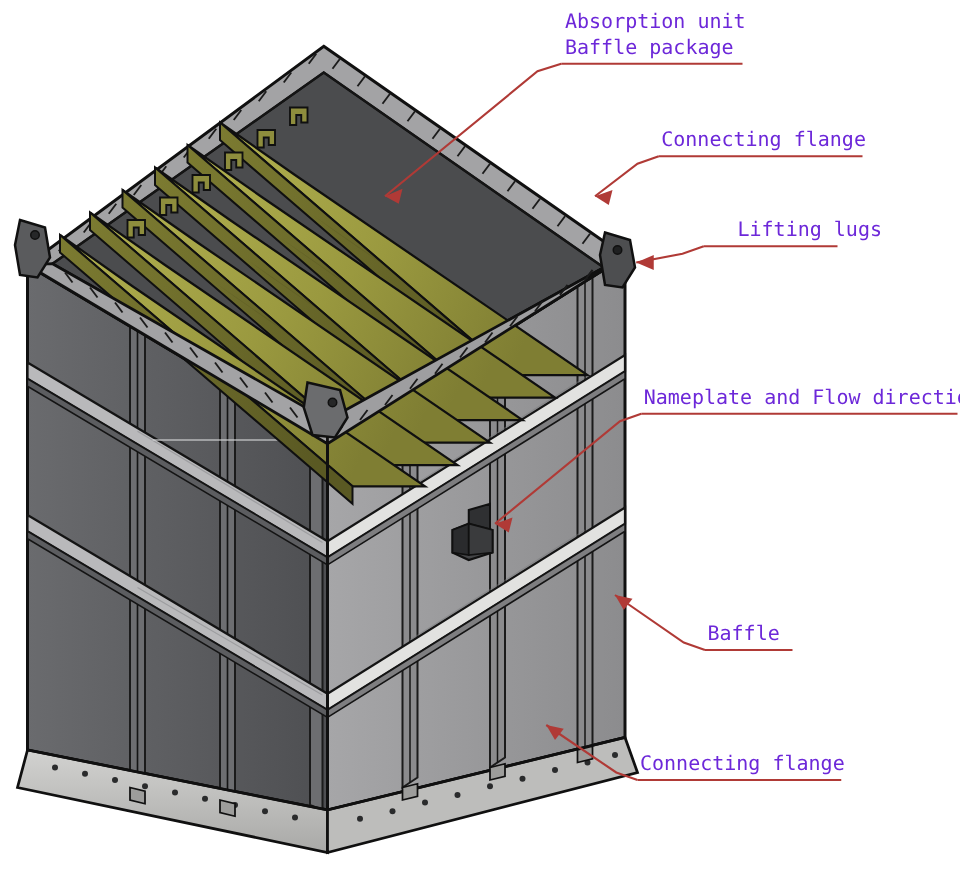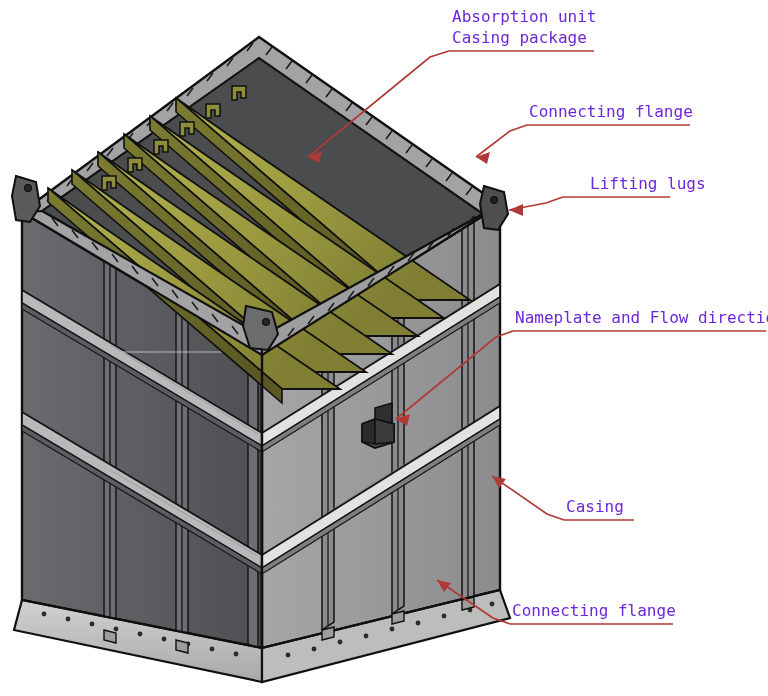--- a/index.html
+++ b/index.html
@@ -323,25 +323,25 @@
   <g stroke="#b03a36" stroke-width="1.7">
     <line x1="449" y1="51" x2="594" y2="51"></line>
     <line x1="527" y1="125" x2="690" y2="125"></line>
     <line x1="563" y1="197" x2="670" y2="197"></line>
     <line x1="513" y1="331" x2="766" y2="331"></line>
     <line x1="564" y1="520" x2="634" y2="520"></line>
     <line x1="510" y1="624" x2="673" y2="624"></line>
   </g>
 </svg>
 
-<div class="lbl" style="left:452px;top:6px;"><span>Absorption unit</span><br><span>Casing package</span></div>
+<div class="lbl" style="left:452px;top:6px;"><span>Absorption unit</span><br><span>Baffle package</span></div>
 
 <div class="lbl" style="left:529px;top:101px;">Connecting flange</div>
 
 <div class="lbl" style="left:565px;top:173px;margin-left:25px;">Lifting lugs</div>
 
 <div class="lbl" style="left:515px;top:307px;">Nameplate and Flow direction</div>
 
-<div class="lbl" style="left:566px;top:496px;">Casing</div>
+<div class="lbl" style="left:566px;top:496px;">Baffle</div>
 
 <div class="lbl" style="left:512px;top:600px;">Connecting flange</div>
 
 </div>
 
 </body></html>

